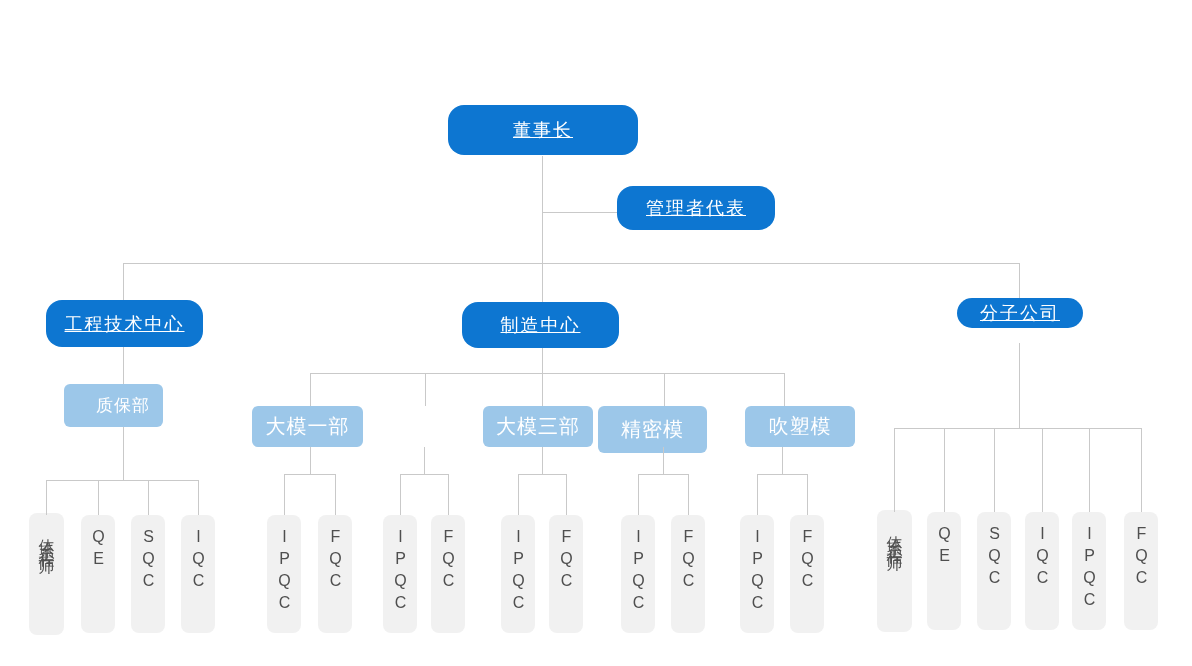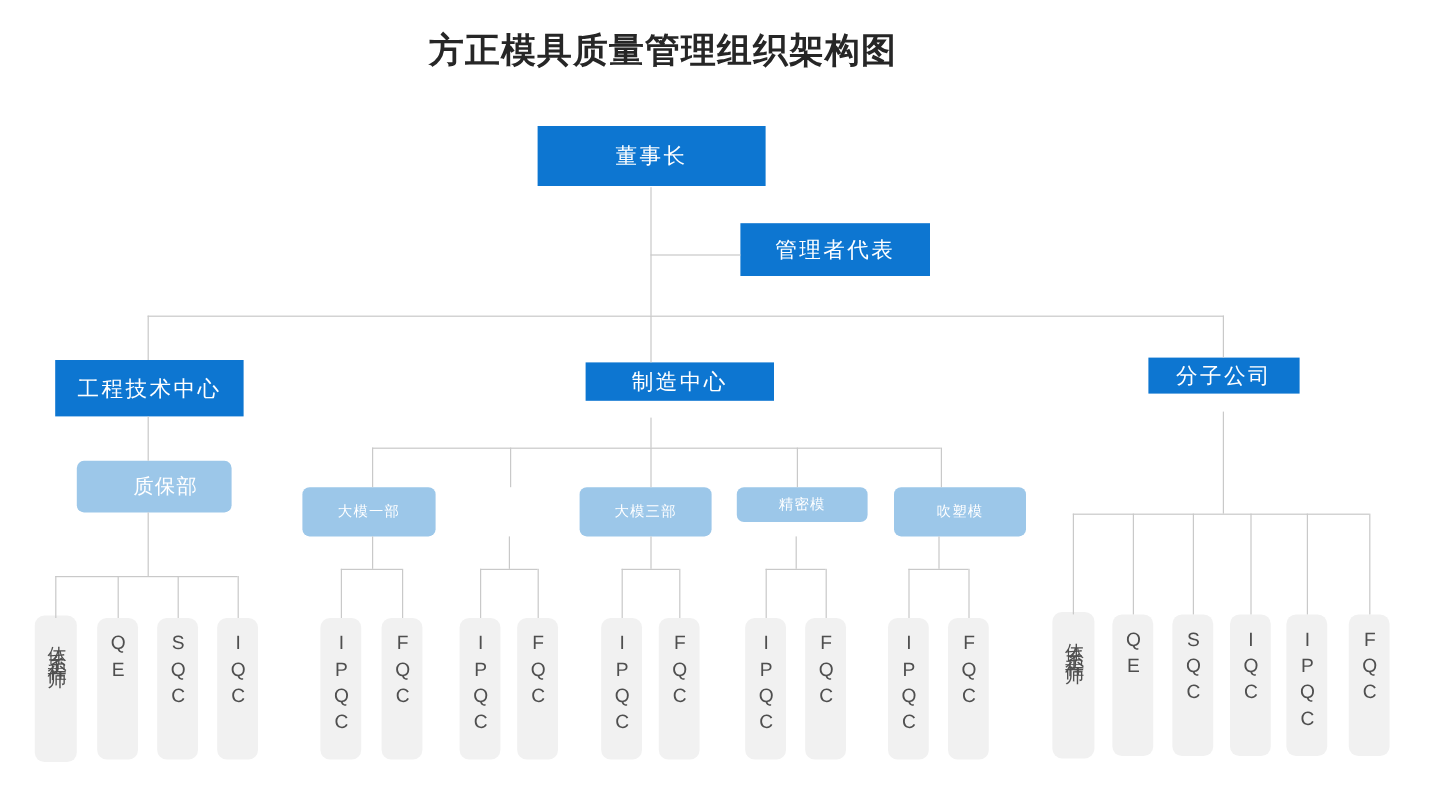--- a/index.html
+++ b/index.html
@@ -1,45 +1,44 @@
 <!DOCTYPE html>
 <html><head>
 <meta charset="utf-8">
 <style>
   html,body{margin:0;padding:0;background:#fff;}
   #stage{position:relative;width:1192px;height:666px;background:#ffffff;overflow:hidden;
          font-family:"Liberation Sans",sans-serif;}
   #title{position:absolute;left:0;top:23px;width:1105px;text-align:center;
          font-size:29px;font-weight:700;color:#262626;letter-spacing:1px;}
   .node{position:absolute;display:flex;align-items:center;justify-content:center;box-sizing:border-box;}
-  .blue{background:#0d76d1;color:#ffffff;border-radius:0;font-size:18px;letter-spacing:2px;}
-  .lblue{background:#9cc7e9;color:#ffffff;border-radius:6px;font-size:12px;letter-spacing:1px;}
+  .blue{background:#0d76d1;color:#ffffff;border-radius:16px;font-size:18px;letter-spacing:2px;text-decoration:underline;}
+  .lblue{background:#9cc7e9;color:#ffffff;border-radius:6px;font-size:20px;letter-spacing:1px;}
   .vbox{background:#f1f1f1;color:#4f4f4f;border-radius:8px;font-size:16px;
         align-items:flex-start;padding-top:13px;}
   .vbox span{writing-mode:vertical-rl;text-orientation:upright;letter-spacing:5px;line-height:1;}
   .line{position:absolute;background:#c9c9c9;}
 </style>
 </head>
 <body>
 
 <div id="stage">
 
-  <div id="title">方正模具质量管理组织架构图</div>
 
   <div class="node blue" style="left:448px;top:105px;width:190px;height:50px;">董事长</div>
   <div class="node blue" style="left:46px;top:300px;width:157px;height:47px;">工程技术中心</div>
 
   <div class="node blue" style="left:617px;top:186px;width:158px;height:44px;">管理者代表</div>
-  <div class="node blue" style="left:488px;top:302px;width:157px;height:32px;">制造中心</div>
+  <div class="node blue" style="left:462px;top:302px;width:157px;height:46px;">制造中心</div>
   <div class="node blue" style="left:957px;top:298px;width:126px;height:30px;">分子公司</div>
 
-  <div class="node lblue" style="left:64px;top:384px;width:129px;height:43px;font-size:17px;padding-left:19px;">质保部</div>
+  <div class="node lblue" style="left:64px;top:384px;width:99px;height:43px;font-size:17px;padding-left:19px;">质保部</div>
   <div class="node lblue" style="left:252px;top:406px;width:111px;height:41px;">大模一部</div>
   <div class="node lblue" style="left:483px;top:406px;width:110px;height:41px;text-align:center;">大模三部</div>
-  <div class="node lblue" style="left:598px;top:406px;width:109px;height:29px;margin-left:16px;">精密模</div>
+  <div class="node lblue" style="left:598px;top:406px;width:109px;height:47px;">精密模</div>
   <div class="node lblue" style="left:718px;top:406px;width:110px;height:41px;margin-left:27px;">吹塑模</div>
 
   <div class="node vbox" style="left:29px;top:513px;width:35px;height:122px;">
       <span>体系工程师</span>
     </div>
   <div class="node vbox" style="left:81px;top:515px;width:34px;height:118px;">
       <span>QE</span>
     </div>
   <div class="node vbox" style="left:131px;top:515px;width:34px;height:118px;">
       <span>SQC</span>

